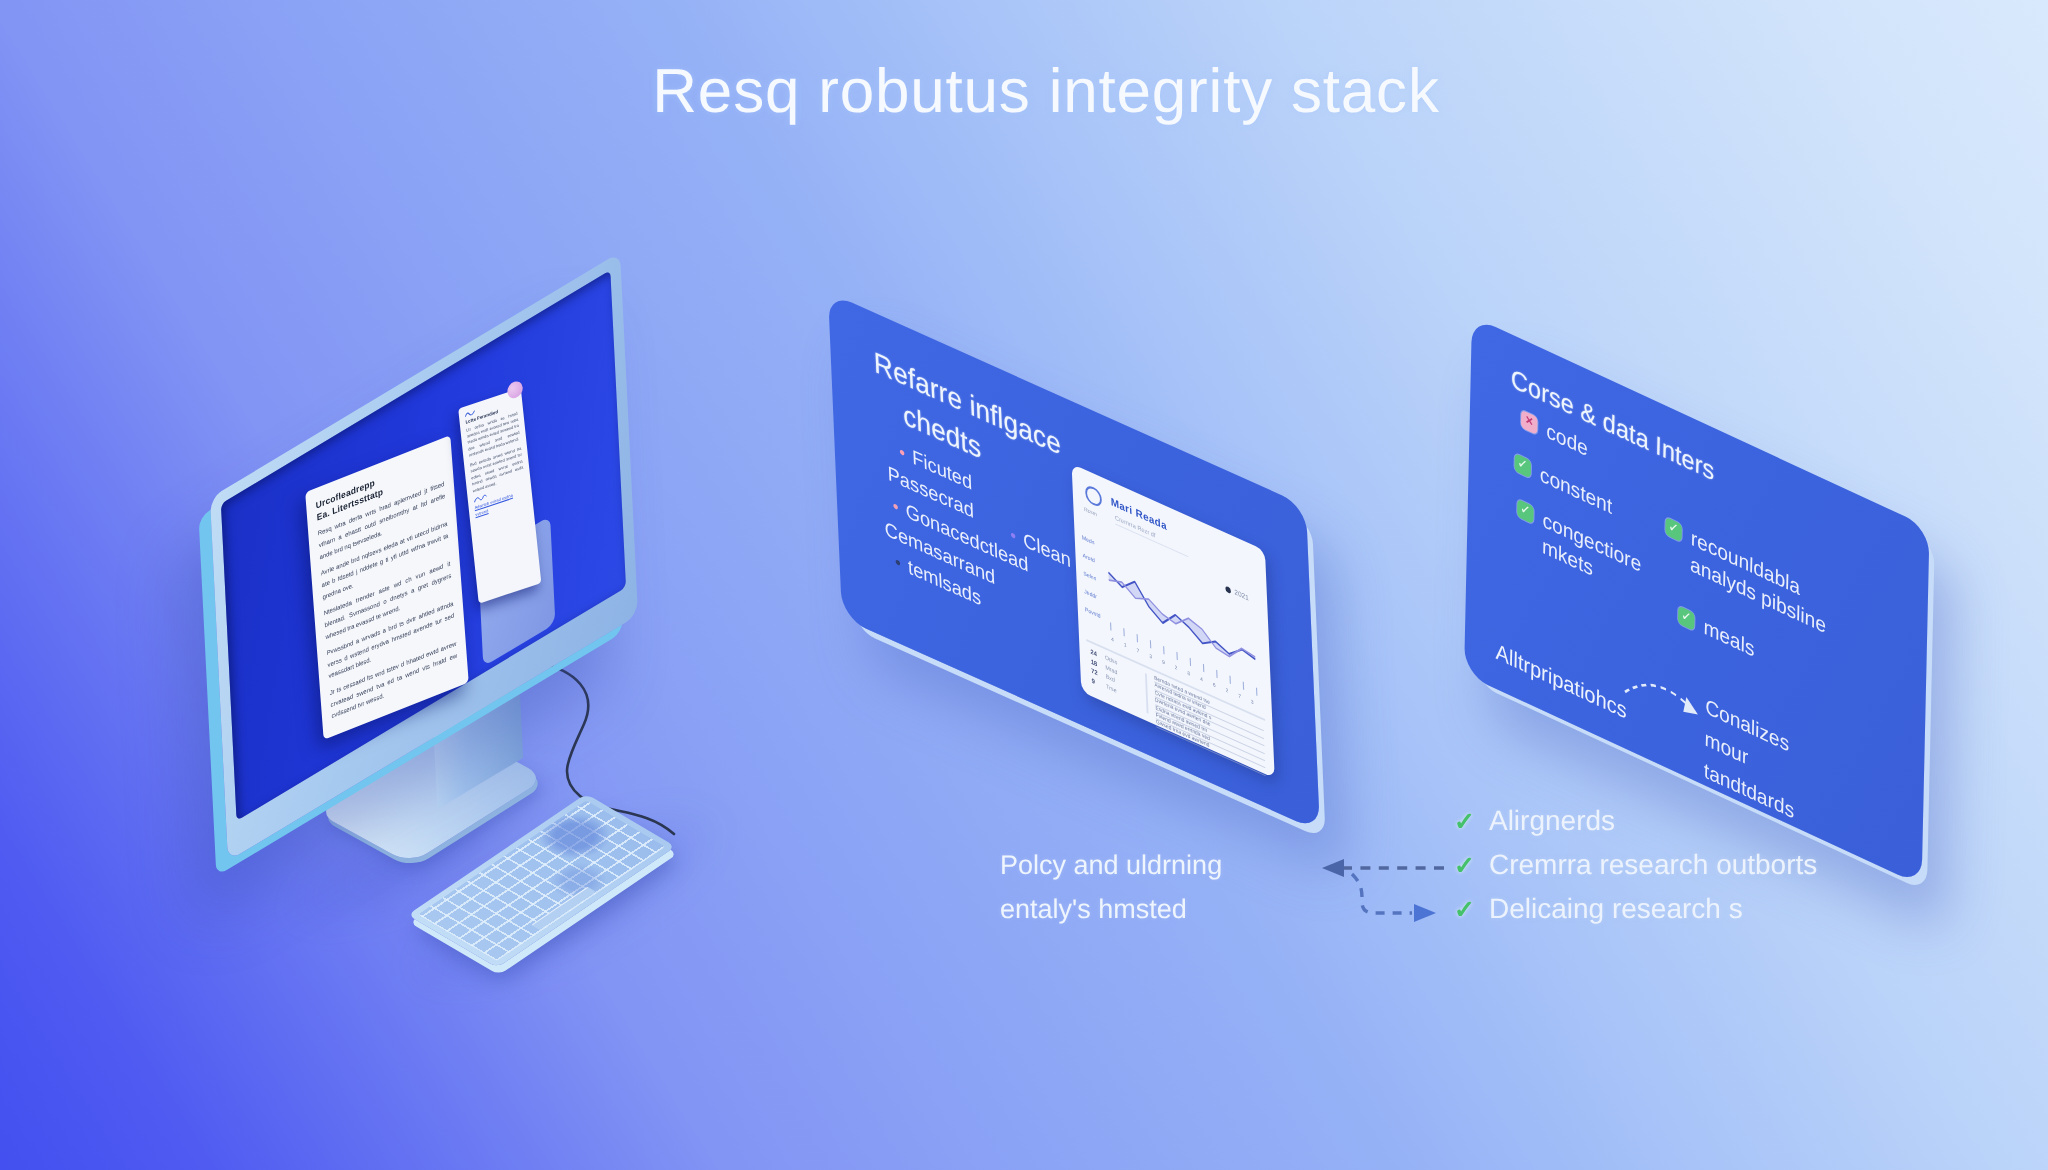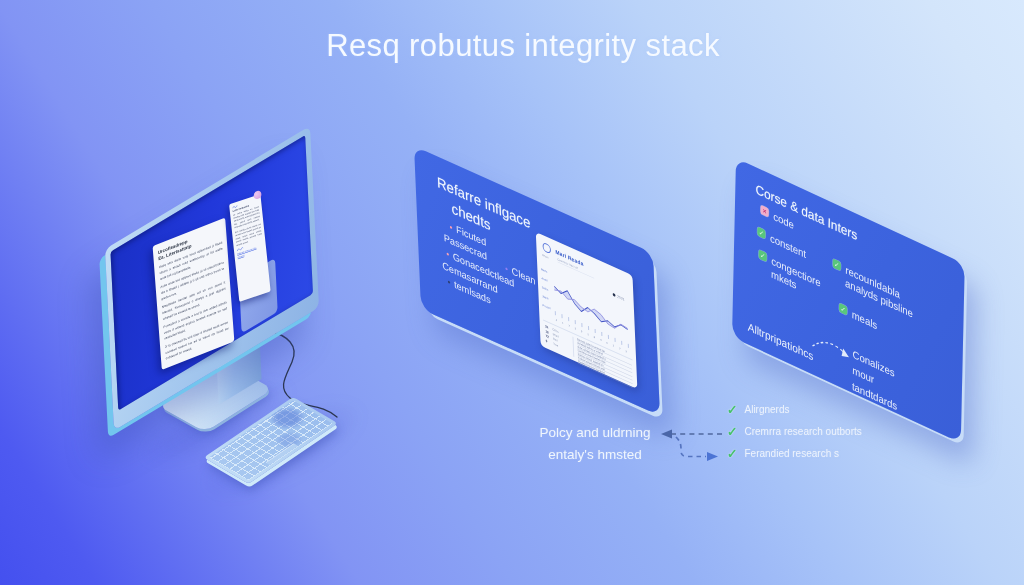--- a/index.html
+++ b/index.html
@@ -131,26 +131,26 @@
   .sq-pink{background:#f0aecb;color:#c23a77;box-shadow:0 0 0 .5px rgba(255,255,255,.35);font-weight:700;}
   .i0{left:28px;top:34px}
   .i1{left:25px;top:57px}
   .i2{left:27px;top:79px;width:92px}
   .i3{left:108px;top:54px;width:92px}
   .i4{left:116px;top:95px}
   #note-left{position:absolute;left:17px;top:155px;font-size:11px;color:#edf3fc;}
   #curve-arrow{position:absolute;left:84px;top:131px;}
   #note-right{position:absolute;left:132px;top:133px;font-size:10.5px;line-height:1.5;color:#e8eefb;white-space:pre-line;}
   
-  #callout{left:500px;top:422px;width:190px;text-align:center;
+  #callout{left:500px;top:422px;width:190px;
     font-size:13.5px;line-height:22.4px;color:#eff5fd;text-shadow:0 0 2px rgba(190,210,250,.4);}
   .chk{position:absolute;left:727px;display:flex;align-items:center;white-space:nowrap;}
   .chk .ck{font-size:12.5px;font-weight:700;color:#45c16a;margin-right:7px;
     text-shadow:0 0 2px rgba(235,255,240,.8);}
-  .chk .cl{font-size:10px;color:#edf3fd;text-shadow:0 0 2px rgba(200,220,250,.5);}
+  .chk .cl{font-size:14px;color:#edf3fd;text-shadow:0 0 2px rgba(200,220,250,.5);}
   .r0{top:402px}.r1{top:424px}.r2{top:446px}
   #flow-arrows{left:0;top:0;pointer-events:none;}
 </style>
 </head>
 <body>
 
 <div id="page-title">Resq robutus integrity stack</div>
 
 <div id="shadow-base" class="ground-shadow"></div>
 <div id="shadow-keyboard" class="ground-shadow"></div>
@@ -319,21 +319,21 @@
 <div class="chk r0">
   <span class="ck">✓</span>
   <span class="cl">Alirgnerds</span>
 </div>
 <div class="chk r1">
   <span class="ck">✓</span>
   <span class="cl">Cremrra research outborts</span>
 </div>
 <div class="chk r2">
   <span class="ck">✓</span>
-  <span class="cl">Ferandied research s</span>
+  <span class="cl">Delicaing research s</span>
 </div>
 
 <svg id="flow-arrows" class="abs" width="1024" height="585" viewBox="0 0 1024 585">
   <line x1="722" y1="434" x2="672" y2="434" stroke="#50689f" stroke-width="1.7" stroke-dasharray="5,4.2"></line>
   <polygon points="672,429.5 661,434 672,438.5" fill="#4a66a8"></polygon>
   <path d="M 676,437 C 680,441 681,444 681,449 L 681,451 Q 681,456.5 687,456.5 L 706,456.5" fill="none" stroke="#5574c0" stroke-width="1.7" stroke-dasharray="4.5,4"></path>
   <polygon points="707,452 718,456.5 707,461" fill="#4c74d4"></polygon>
 </svg>
 
 </body></html>

